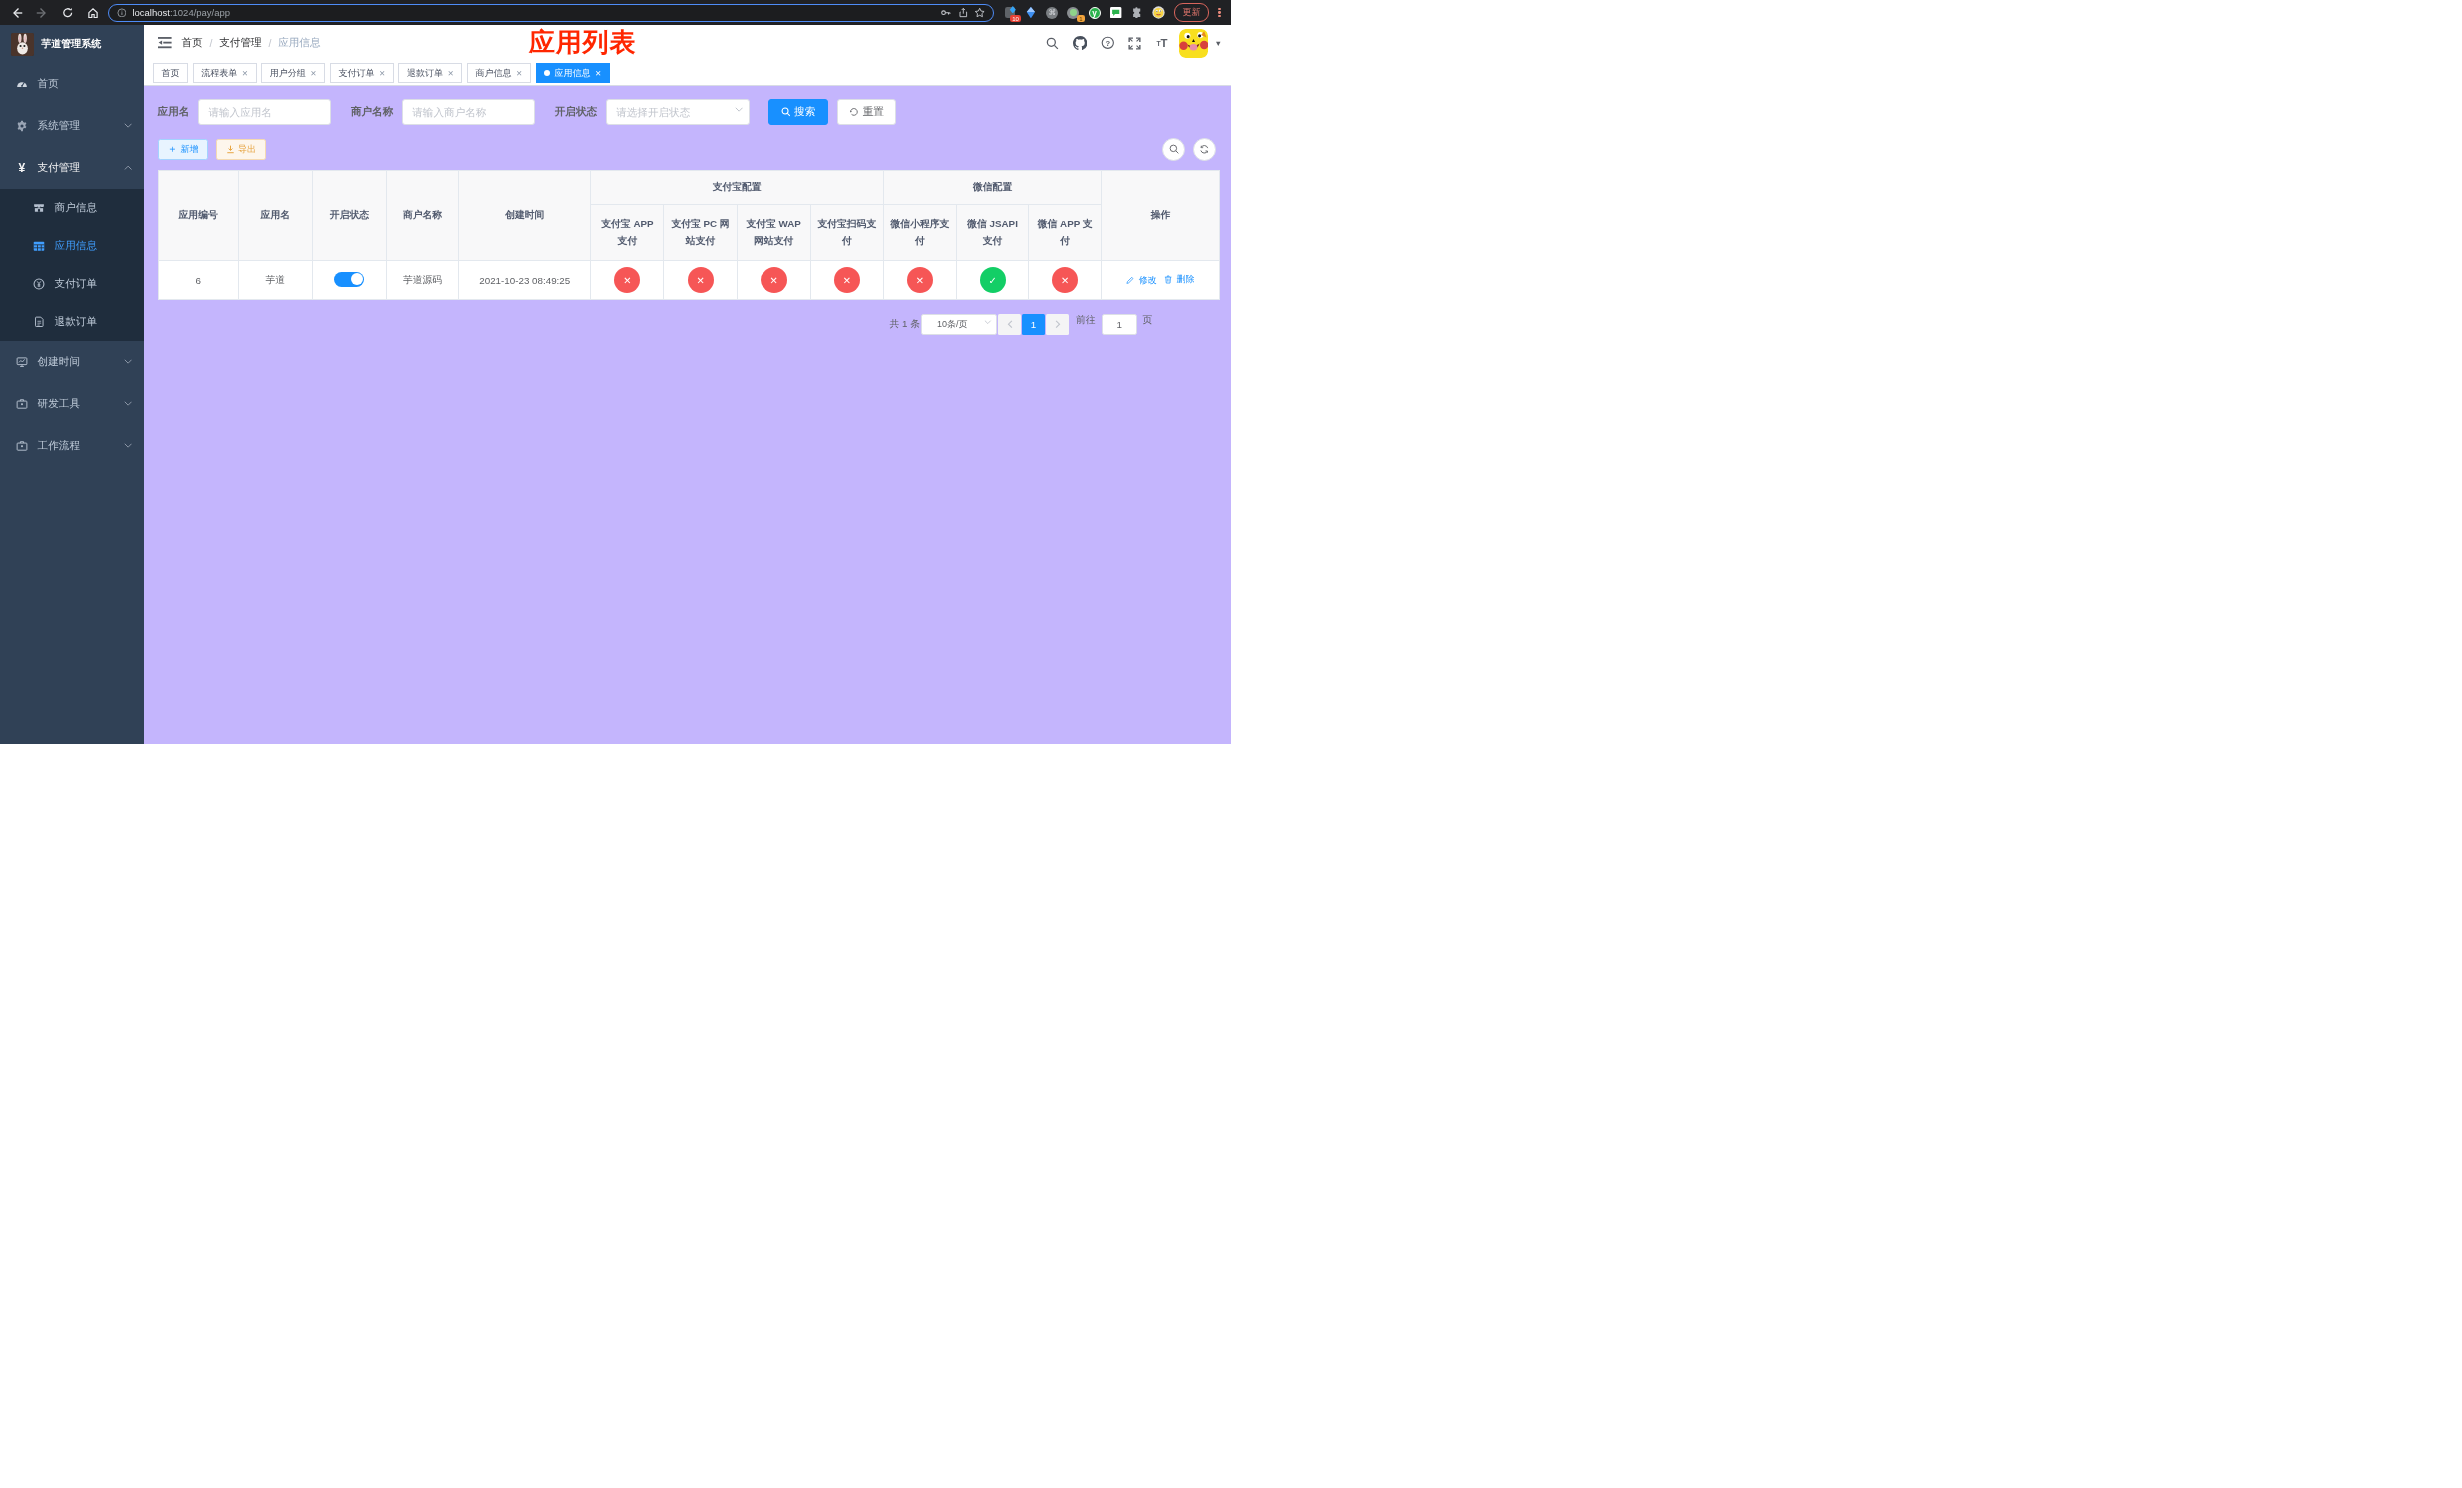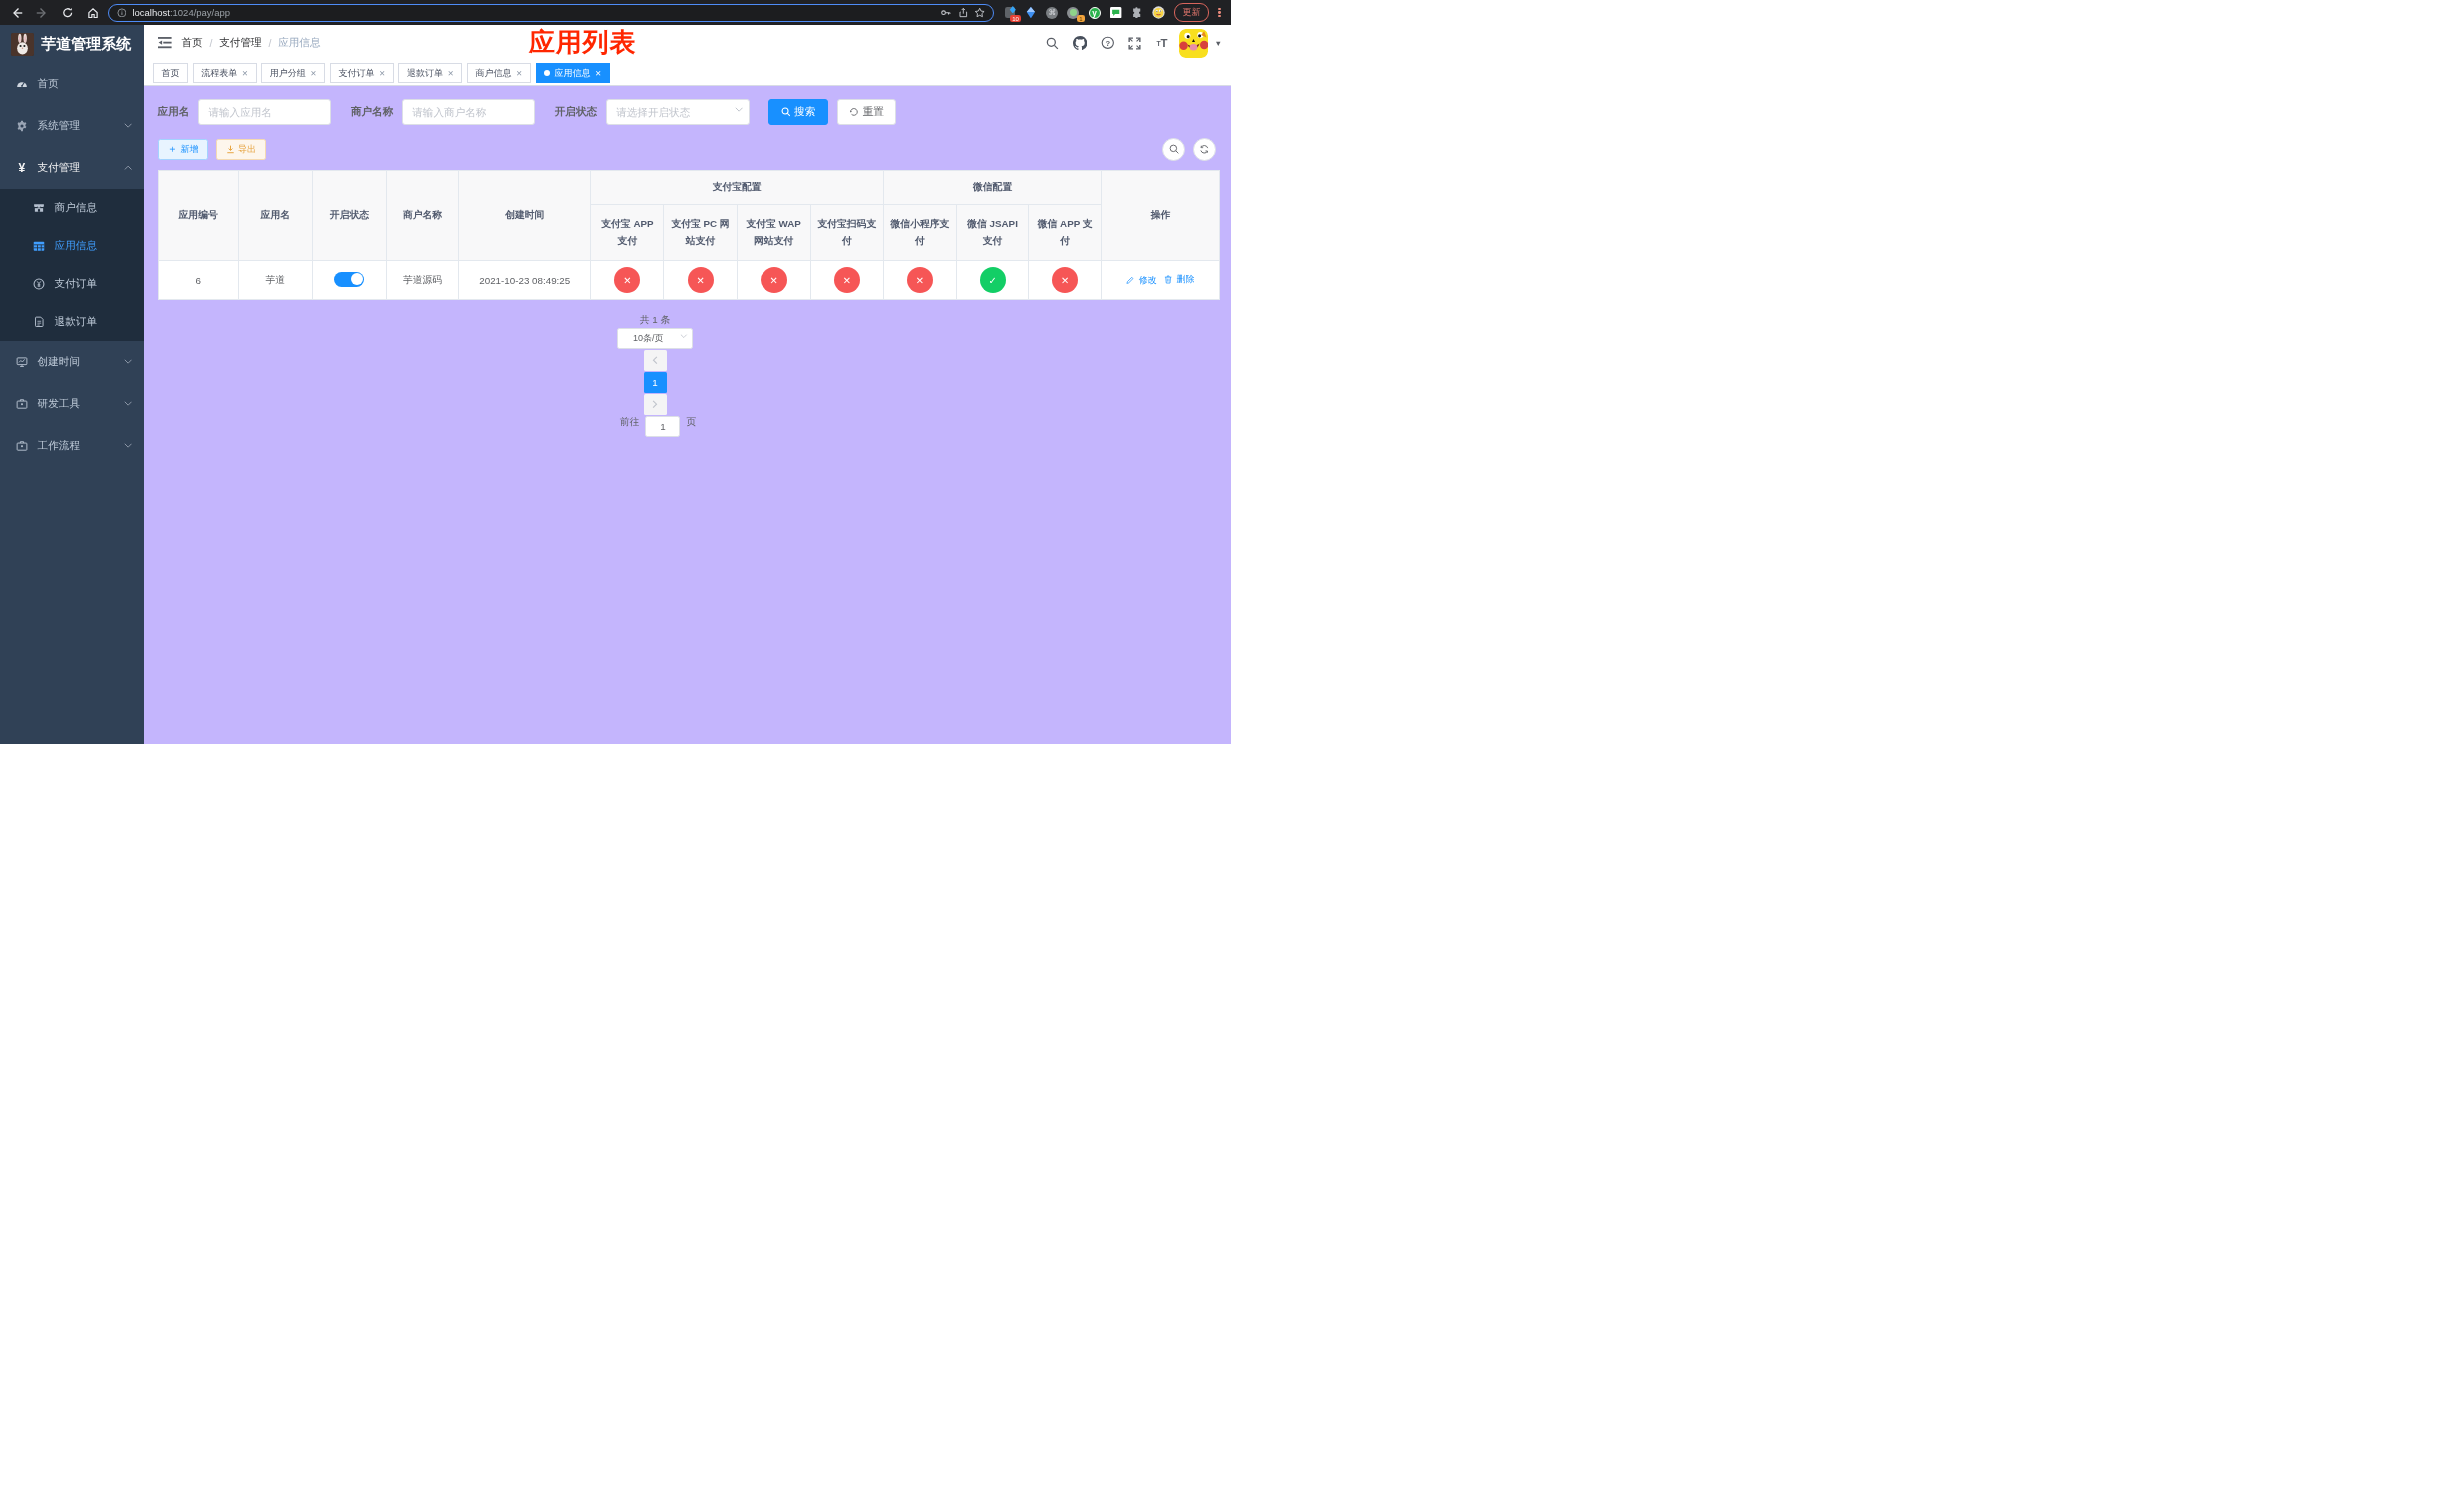--- a/index.html
+++ b/index.html
@@ -32,21 +32,21 @@
   .kebab i { width:2.3px; height:2.3px; border-radius:50%; background:#e8897a; display:block; }
 
   
   .app { display:flex; height:719px; }
 
   
   .sidebar { width:144px; background:#304156; color:#bfcbd9; flex:0 0 auto; overflow:hidden; }
   .logo-row { height:38px; display:flex; align-items:center; gap:7.6px; padding:0 10.6px; }
   .logo-img { width:23px; height:23px; border-radius:2.3px; background:#3b2a24; position:relative; overflow:hidden; flex:0 0 auto; }
   .logo-img svg { position:absolute; inset:0; }
-  .logo-title { color:#fff; font-size:15px; font-weight:bold; white-space:nowrap; }
+  .logo-title { color:#fff; font-size:10px; font-weight:bold; white-space:nowrap; }
   .menu-item { height:42px; display:flex; align-items:center; gap:9px; padding:0 12px 0 15px; font-size:10.6px; cursor:pointer; }
   .menu-item .mi-ic { width:13.6px; display:flex; justify-content:center; color:#b4bfce; font-size:11.4px; flex:0 0 auto; }
   .menu-item .mi-label { flex:1; white-space:nowrap; }
   .menu-item .caret { color:#8d98a8; display:flex; }
   .menu-item.parent-active .mi-label { color:#f4f4f5; }
   .submenu { background:#1f2d3d; }
   .submenu .menu-item { height:38px; padding-left:32px; }
   .submenu .menu-item.active, .submenu .menu-item.active .mi-ic { color:#409eff; }
 
   
@@ -115,21 +115,21 @@
   .status-dot[data-state="on"]::after { content:"✓"; }
   .switch { position:relative; width:30px; height:15px; border-radius:7.6px; background:#c0ccda; display:inline-block; cursor:pointer; }
   .switch[data-state="on"] { background:#1890ff; }
   .switch i { position:absolute; top:1.5px; left:1.5px; width:12px; height:12px; border-radius:50%; background:#fff; }
   .switch[data-state="on"] i { left:auto; right:1.5px; }
   .op-link { color:#1890ff; font-size:9px; display:inline-flex; align-items:center; gap:4px; cursor:pointer; text-decoration:none; }
   .op-link + .op-link { margin-left:7.6px; }
 
   
   .pager { margin-top:13.6px; display:flex; align-items:center; justify-content:flex-end; margin-right:65px; gap:1px;
-    font-size:9.8px; color:#606266;flex-direction:column; }
+    font-size:9.8px; color:#606266; }
   .pg-total { white-space:nowrap; }
   .pg-size { position:relative; width:76px; height:21px; }
   .pg-size input { width:100%; height:100%; border:0.8px solid #dcdfe6; border-radius:2.3px; text-align:center; font-size:9px;
     color:#606266; padding-right:13.6px; outline:none; background:#fff; }
   .pg-size .sel-caret { top:6px; right:5.3px; }
   .pg-btn { width:23px; height:21px; border-radius:1.5px; background:#f4f4f5; color:#c0c4cc; display:flex; align-items:center;
     justify-content:center; font-size:9px; cursor:pointer; border:none; }
   .pg-page { width:23px; height:21px; border-radius:1.5px; background:#1890ff; color:#fff; display:flex; align-items:center;
     justify-content:center; font-size:9.8px; cursor:pointer; }
   .pg-goto { display:flex; align-items:flex-start; gap:6px; margin-left:6px; }

